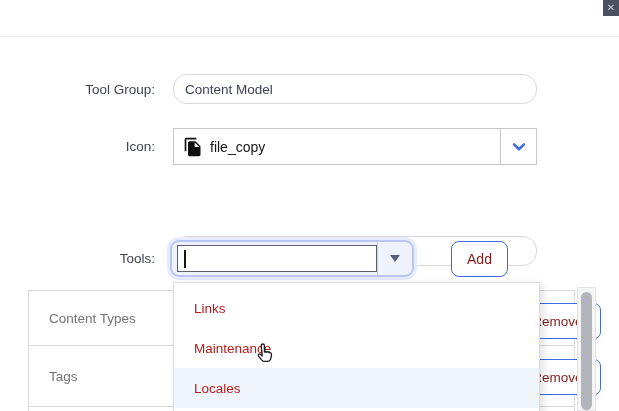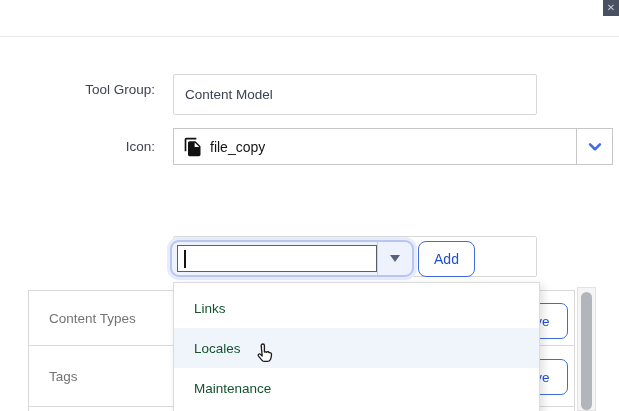--- a/index.html
+++ b/index.html
@@ -19,27 +19,27 @@
     position:absolute; left:603px; top:0; width:16px; height:16px;
     background:#49505f; color:#c9cdd5; font-size:10px; line-height:16px;
     text-align:center; cursor:pointer;
   }
   
   .f-label {
     position:absolute; left:0; width:155px; text-align:right;
     font-size:13.5px; color:#3e4452;
   }
   .text-input {
-    position:absolute; left:173px; width:364px; height:41px;
-    border:1px solid #d8d8d8; border-radius:2px; padding:0 11px;
+    position:absolute; left:173px; width:364px; height:30px;
+    border:1px solid #d8d8d8; border-radius:14px; padding:0 11px;
     font-family:"Liberation Sans", sans-serif; font-size:13.5px; color:#3c4252;
     background:#fff; outline:none;
   }
   .icon-select {
-    position:absolute; left:173px; top:128px; width:440px; height:37px;
+    position:absolute; left:173px; top:128px; width:364px; height:37px;
     border:1px solid #c7c7c7; background:#fff; display:flex; align-items:center;
     cursor:pointer;
   }
   .icon-select .glyph { margin-left:9px; width:20px; height:20px; flex:0 0 auto; }
   .icon-select .val { margin-left:7px; font-size:14px; color:#141414; }
   .icon-select .dd-zone {
     position:absolute; right:0; top:0; bottom:0; width:36px;
     border-left:1px solid #c7c7c7; display:flex; align-items:center; justify-content:center;
   }
   
@@ -56,22 +56,22 @@
   .combo .arrow-zone {
     position:absolute; left:205px; top:0; width:35px; height:33px;
     border-left:1px solid #c2cdf3; display:flex; align-items:center; justify-content:center;
   }
   .tri-down {
     width:0; height:0; border-left:5.5px solid transparent;
     border-right:5.5px solid transparent; border-top:7px solid #59607a;
   }
   .btn-blue {
     display:flex; align-items:center; justify-content:center;
-    background:#fff; border:1.5px solid #3f6ae0; color:#1d4ed8;
-    border-radius:8px; cursor:pointer; font-family:"Liberation Sans", sans-serif;
+    background:#fff; border:1.5px solid #3f6ae0; color:#7f1d1d;
+    border-radius:8px; cursor:pointer; font-family:"Liberation Sans", sans-serif;margin-left:33px;
   }
   #add-btn { position:absolute; left:418px; top:241px; width:57px; height:36px; font-size:14px; }
   
   .tools-table {
     position:absolute; left:28px; top:290px; width:547px; height:130px;
     border:1px solid #d9d9d9; background:#fff;
   }
   .t-row { position:relative; border-bottom:1px solid #d9d9d9; }
   .t-row .t-name {
     position:absolute; left:20px; top:50%; transform:translateY(-50%);
@@ -88,21 +88,21 @@
     background:#b2b5bb; border-radius:6px;
   }
   
   .dropdown {
     position:absolute; left:173px; top:282px; width:367px; height:140px;
     background:#fff; border:1px solid #dcdcdc; padding-top:5px;
     box-shadow:3px 3px 9px rgba(0,0,0,.13); z-index:5;
   }
   .dd-item {
     height:40px; display:flex; align-items:center; padding-left:20px;
-    font-size:13.5px; color:#14532d; cursor:pointer;text-align:center;
+    font-size:13.5px; color:#b91c1c; cursor:pointer;text-align:center;
   }
   .dd-item.hover { background:#f0f4fb; }
   .cursor-icon { position:absolute; left:252px; top:342px; z-index:9; }
 </style>
 </head>
 <body>
 
 <div id="frame">
 
   <div class="hdr-divider"></div>
@@ -121,20 +121,21 @@
     <span class="val">file_copy</span>
     <div class="dd-zone">
       <svg width="18" height="18" viewBox="0 0 20 20">
         <path d="M4.5 7 L10 12.5 L15.5 7" fill="none" stroke="#3f6ce0" stroke-width="2.8" stroke-linecap="round" stroke-linejoin="round"></path>
       </svg>
     </div>
   </div>
 
   <input class="text-input" style="top: 188px; margin-top: 48px;" value="40">
 
+  <div class="f-label" style="top:251px">Tools:</div>
   <div class="combo">
     <div class="inner">
       <div class="caret"></div>
     </div>
     <div class="arrow-zone">
       <div class="tri-down"></div>
     </div>
   </div>
   <div id="add-btn" class="btn-blue">Add</div>
 
@@ -149,21 +150,21 @@
     </div>
     <div class="t-row" style="height:14px"></div>
   </div>
 
   <div class="scroll-track">
     <div class="scroll-thumb"></div>
   </div>
 
   <div class="dropdown">
     <div class="dd-item">Links</div>
+    <div class="dd-item">Maintenance</div>
     <div class="dd-item hover">Locales</div>
-    <div class="dd-item">Maintenance</div>
   </div>
 
   <svg class="cursor-icon" width="24" height="27" viewBox="0 0 24 27">
     <path d="M9.2 3.6 c0-.9.7-1.6 1.6-1.6 .9 0 1.6.7 1.6 1.6 V10 l.9-.15 c.5-.1 1 .05 1.3.35 .35-.4.95-.6 1.55-.45 .5.12.85.5 1.05.95 .4-.2.9-.2 1.35.02 .6.3.95.9.95 1.55 0 2.1-.4 3.8-1.05 5.2 -.55 1.25-1.8 2-3.15 2 h-2.7 c-.95 0-1.85-.4-2.5-1.15 l-3.6-4.2 c-.45-.55-.4-1.35.15-1.8 .55-.5 1.4-.45 1.9.08 l1.65 1.7 z" fill="#ffffff" stroke="#1a1a1a" stroke-width="1.3" stroke-linejoin="round"></path>
   </svg>
 
 </div>
 
 </body></html>

